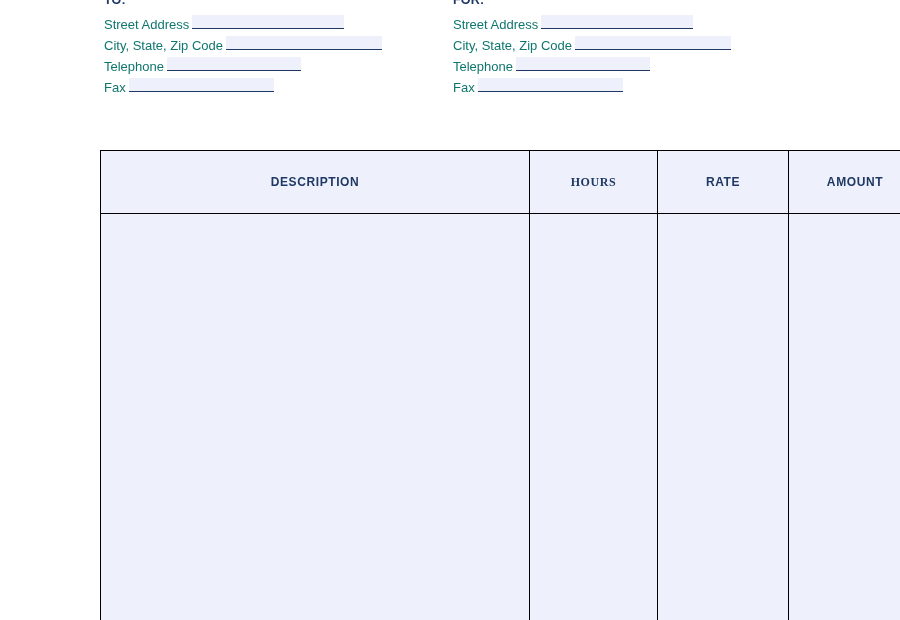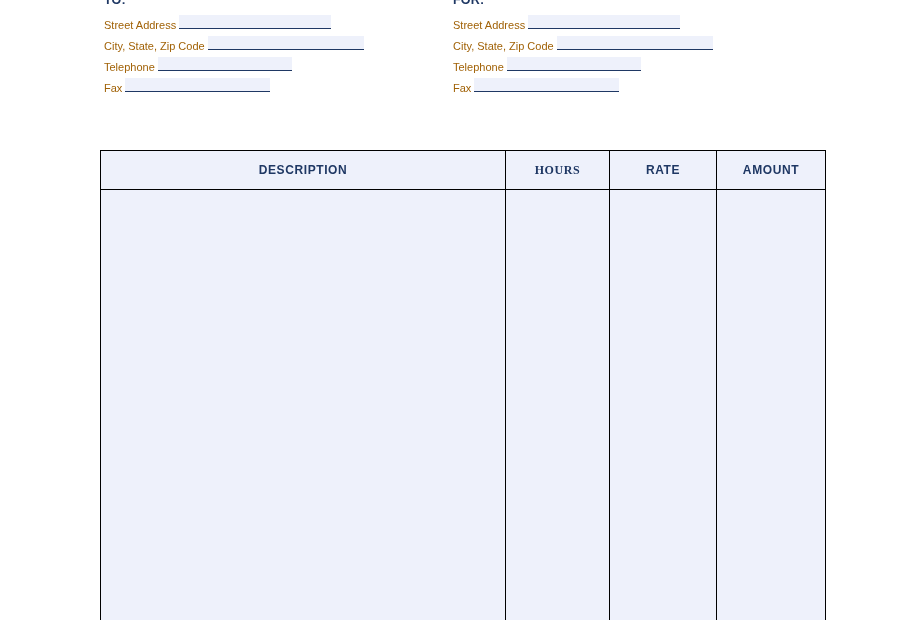--- a/index.html
+++ b/index.html
@@ -41,22 +41,22 @@
     display: block;
   }
 
   .addr-row {
     display: block;
     position: relative;
     height: 21px;
     white-space: nowrap;
   }
   .addr-label {
-    font-size: 11px;
-    color: #a16207;
+    font-size: 13px;
+    color: #0f766e;
   }
   .addr-fill {
     display: inline-block;
     vertical-align: baseline;
     border-bottom: 1.2px solid #1f3864;
     background: #eef1fb;
     height: 13px;
     margin-left: 3px;
   }
   .fill-a { width: 152px; }
@@ -70,21 +70,21 @@
     left: 100px;
     top: 150px;
     width: 697px;
     border-collapse: collapse;
     table-layout: fixed;
     background: #eef1fb;
   }
   .invoice-table th,
   .invoice-table td {
     border: 1.6px solid #000000;
-    padding: 3px;
+    padding: 15px;
     margin: 0;
   }
   .invoice-table thead th {
     height: 32px;
     font-size: 12px;
     font-weight: bold;
     color: #1f3864;
     letter-spacing: 0.6px;
     text-align: center;
     background: #eef1fb;

